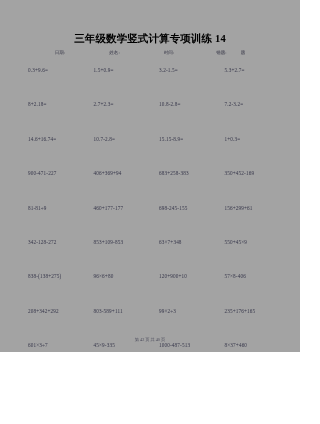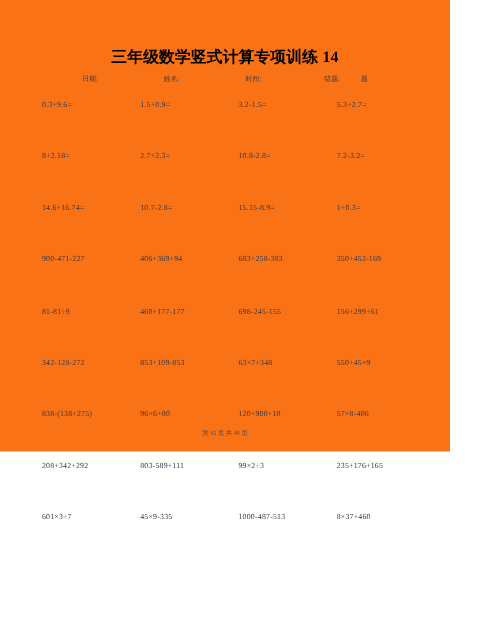--- a/index.html
+++ b/index.html
@@ -11,25 +11,25 @@
     width: 300px;
     height: 424px;
     overflow: hidden;
     font-family: "Liberation Serif", "DejaVu Serif", serif;
     color: #1a1a1a;
     position: relative;
   }
 
   .page {
     width: 300px;
-    height: 301px;
+    height: 352px;
     box-sizing: border-box;
     padding: 0;
     position: relative;
-    background: #f97316;
+    background: #a3a3a3;
   }
 
   
   .title-wrap {
     padding-top: 33px;
     text-align: center;
   }
   .title {
     font-family: "Liberation Serif", "DejaVu Serif", serif;
     font-weight: bold;

